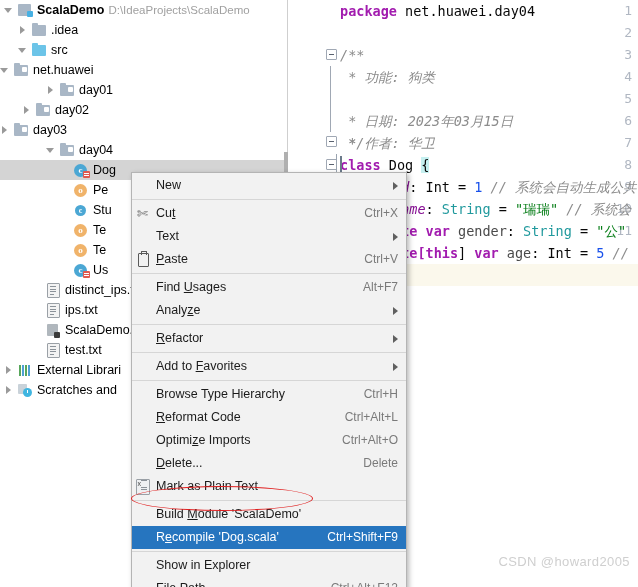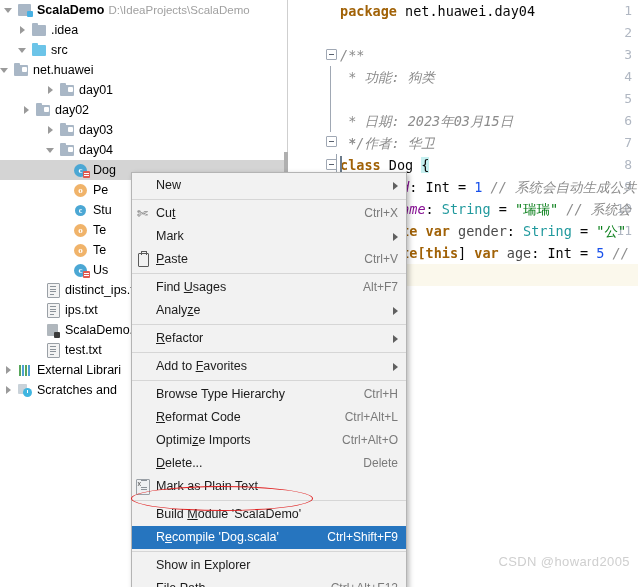--- a/index.html
+++ b/index.html
@@ -142,21 +142,21 @@
     position:absolute;left:4px;top:0;width:1px;height:22px;background:#a0a8b4;
   }
   .codeline{
     position:absolute;left:52px;
     height:22px;line-height:22px;
     font-family:"DejaVu Sans Mono", monospace;
     font-size:13.5px;
     white-space:pre;
     color:#080808;
   }
-  .kw{color:#a16207;font-weight:bold;}
+  .kw{color:#a21caf;font-weight:bold;}
   .cmt{color:#8c8c8c;font-style:italic;}
   .str{color:#067d17;}
   .num{color:#1750eb;}
   .typ{color:#20999d;}
   .fld{color:#871094;font-style:italic;}
   .prm{color:#4a4a4a;}
   .caretbg{background:#c5f0f0;}
   .caret{
     position:absolute;width:2px;background:#2a6a9c;
   }
@@ -271,21 +271,21 @@
       </span>
       <span class="tree-label">day01</span>
     </div>
     <div class="tree-row" style="padding-left: 22px;">
       <span class="arrow closed"></span>
       <span class="ico">
         <span class="folder pkg"></span>
       </span>
       <span class="tree-label">day02</span>
     </div>
-    <div class="tree-row" style="padding-left: 46px;">
+    <div class="tree-row" style="">
       <span class="arrow closed"></span>
       <span class="ico">
         <span class="folder pkg"></span>
       </span>
       <span class="tree-label">day03</span>
     </div>
     <div class="tree-row" style="padding-left: 46px;">
       <span class="arrow open"></span>
       <span class="ico">
         <span class="folder pkg"></span>
@@ -457,21 +457,21 @@
     <div class="msep"></div>
     <div class="mi">
       <span class="micon">
         <span class="ic-scissors">✄</span>
       </span>
       <span class="mlabel">Cu<span class="mnem">t</span></span>
       <span class="mkey">Ctrl+X</span>
     </div>
     <div class="mi">
       <span class="micon"></span>
-      <span class="mlabel">Mark</span>
+      <span class="mlabel">Text</span>
       <span class="msub"></span>
     </div>
     <div class="mi">
       <span class="micon">
         <span class="ic-clip"></span>
       </span>
       <span class="mlabel"><span class="mnem">P</span>aste</span>
       <span class="mkey">Ctrl+V</span>
     </div>
     <div class="msep"></div>

